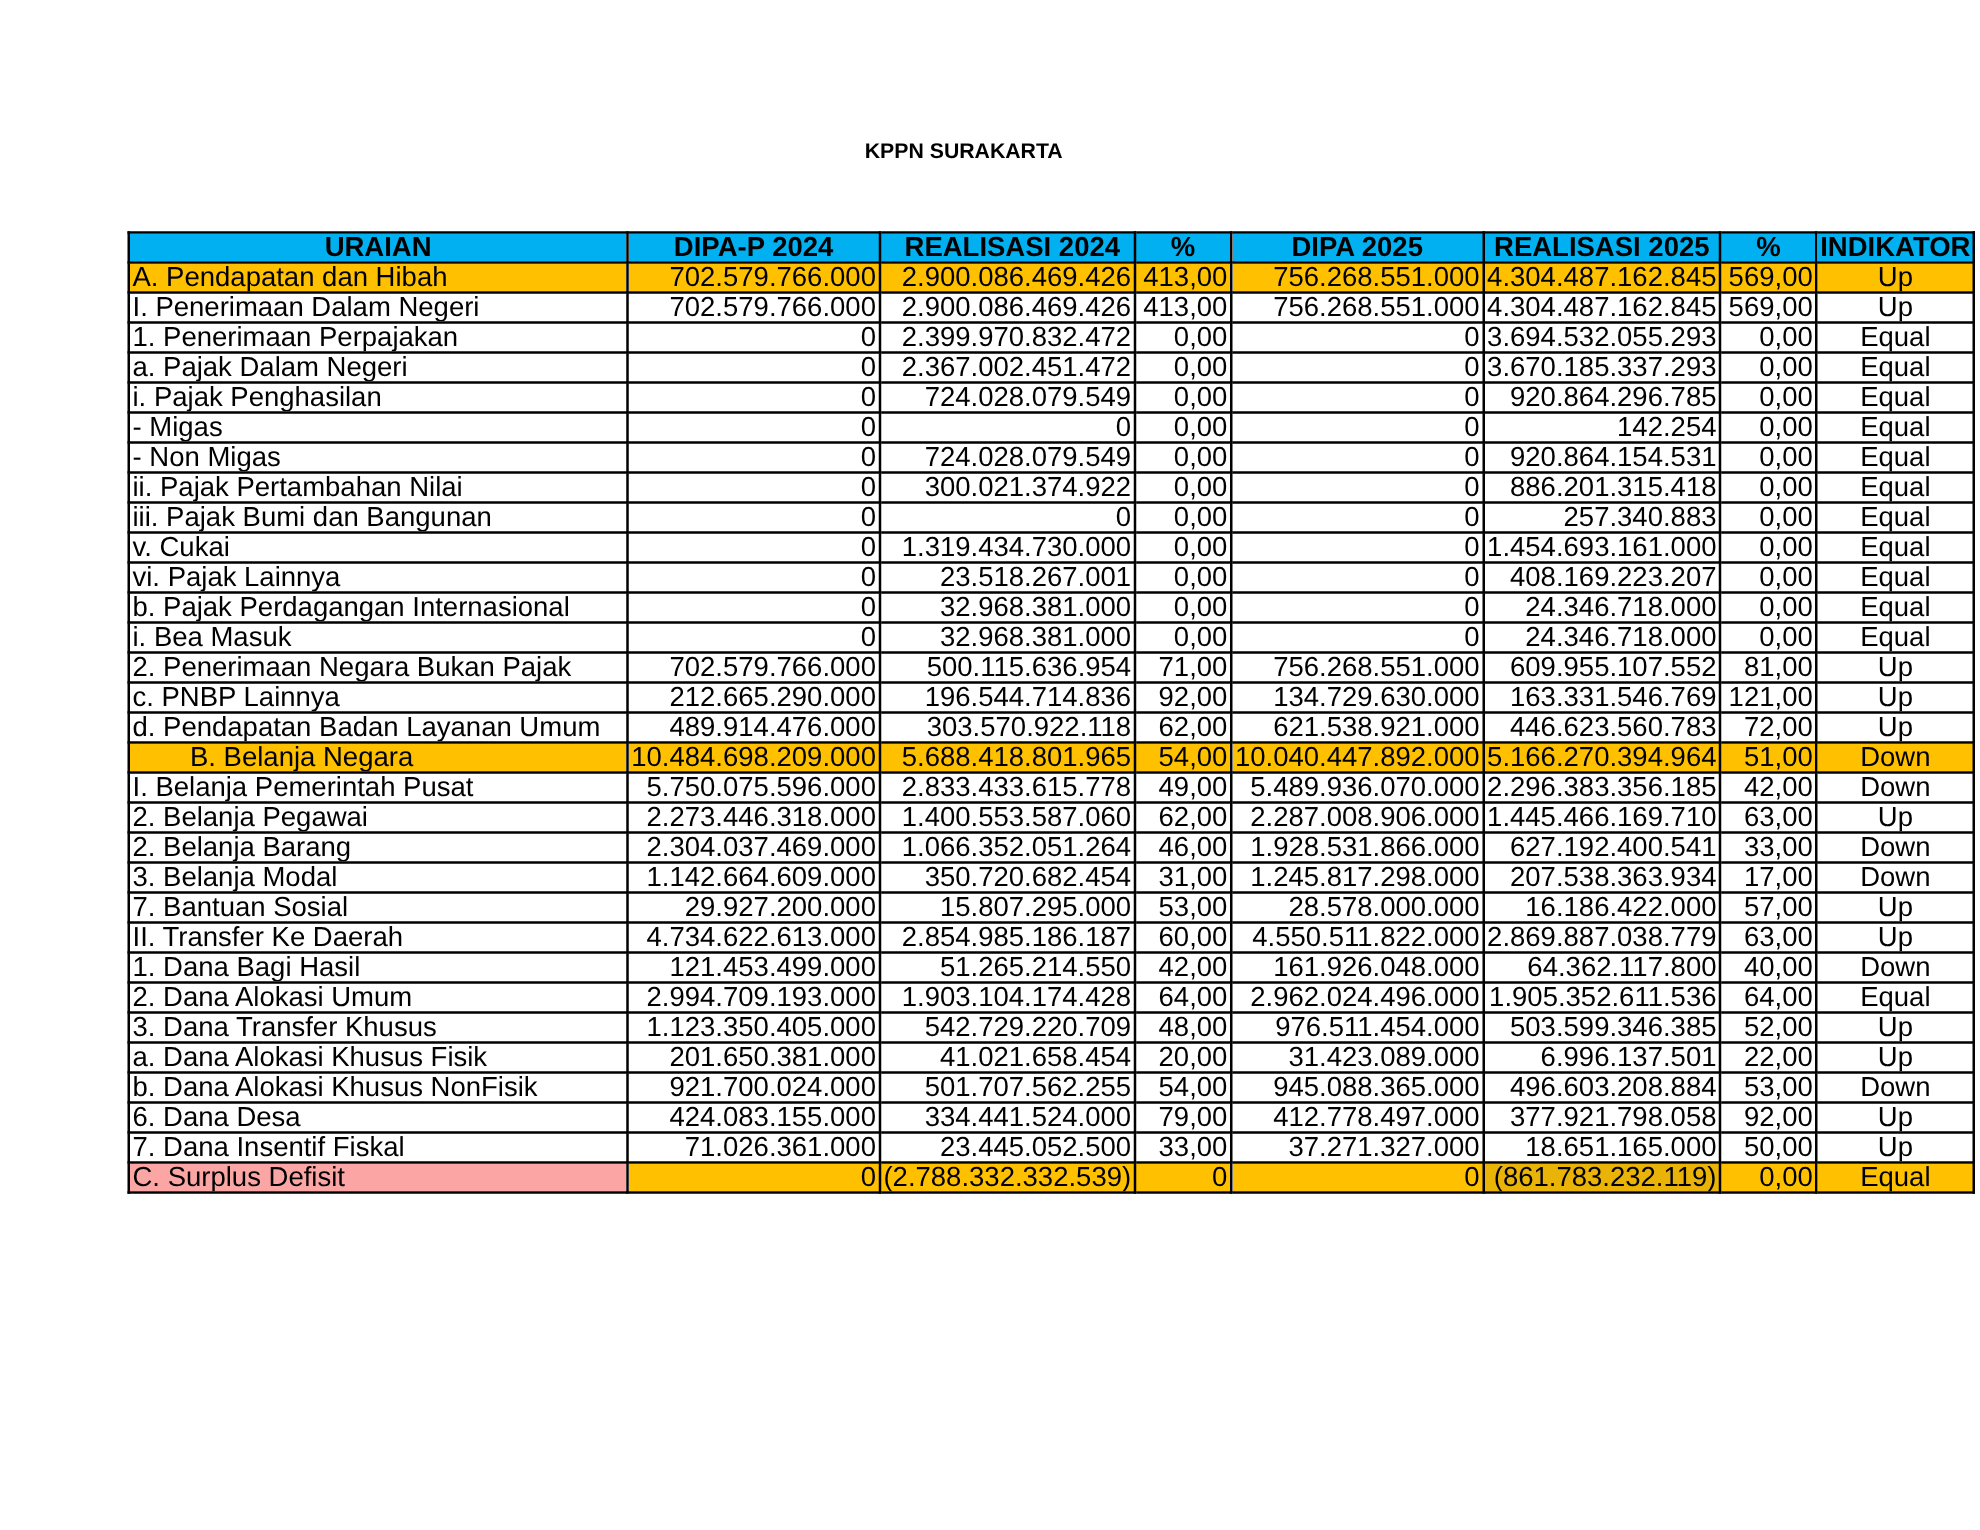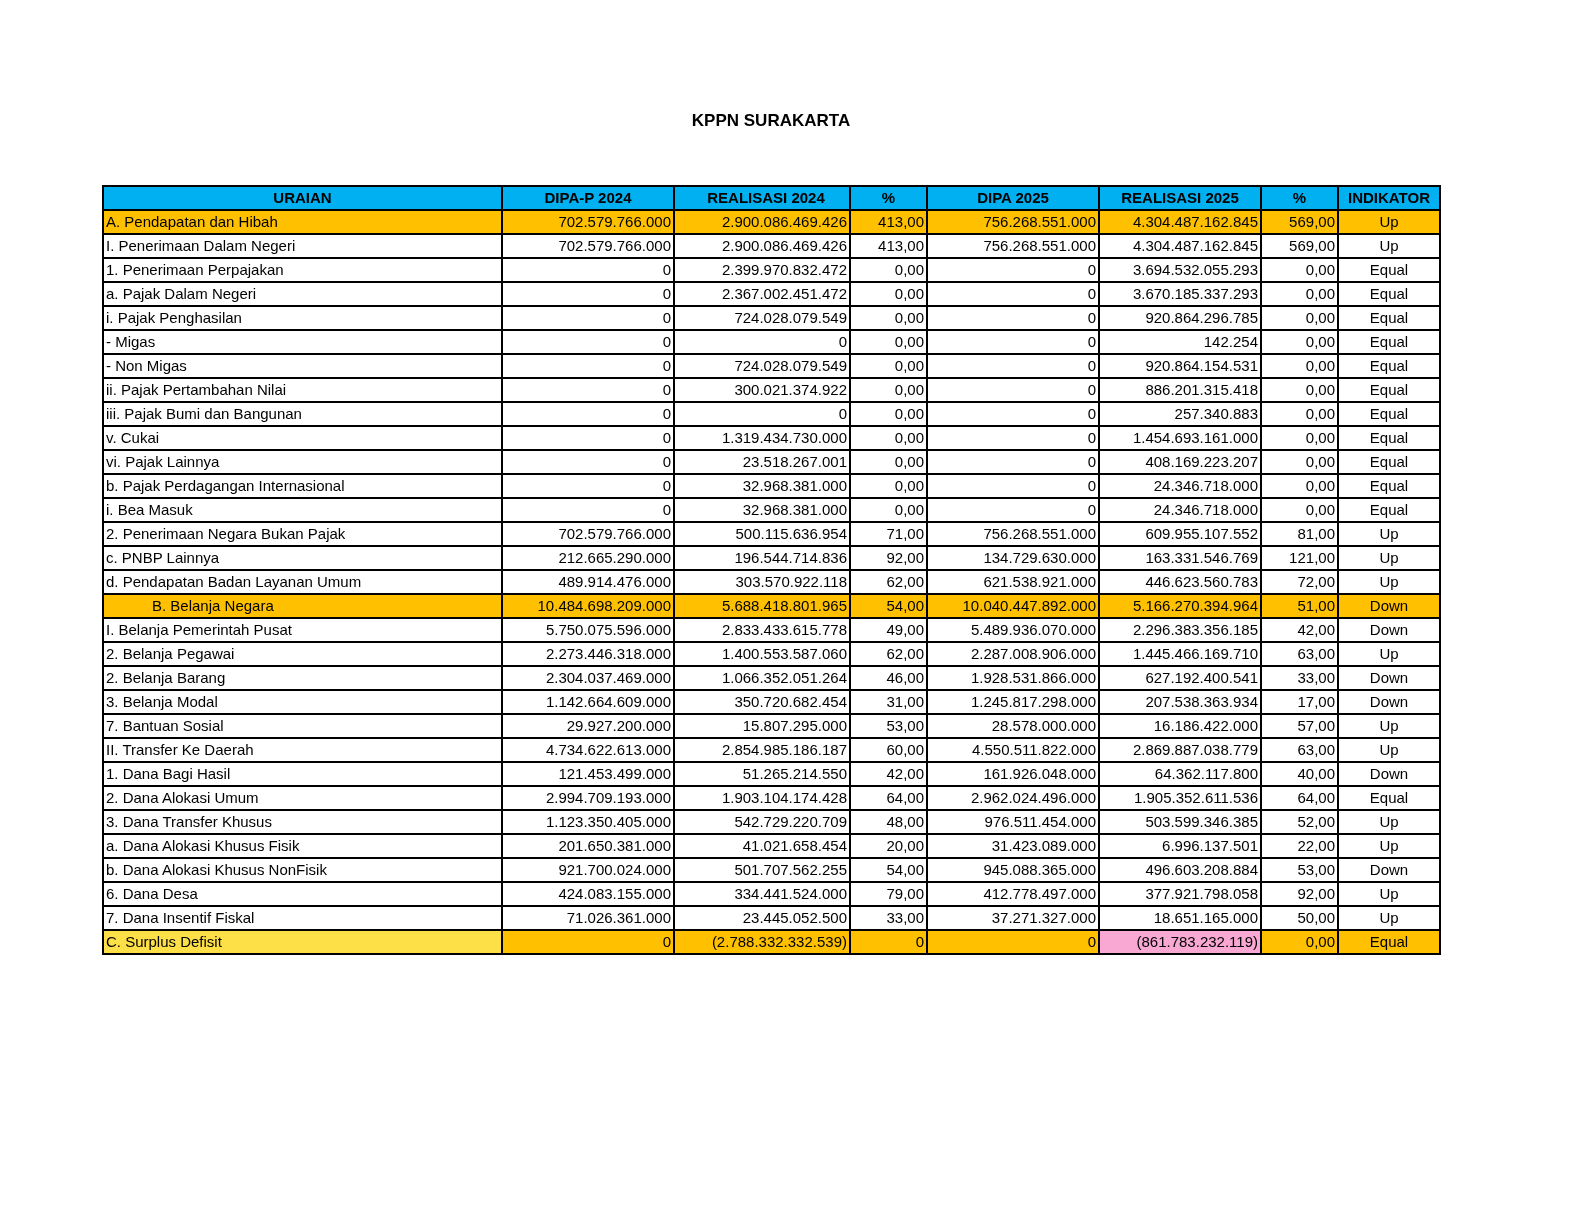--- a/index.html
+++ b/index.html
@@ -1,18 +1,18 @@
 <!DOCTYPE html>
 <html><head>
 <meta charset="utf-8">
 <style>
   html, body { margin: 0; padding: 0; background: #ffffff; }
   body { width: 1584px; height: 1224px; position: relative; font-family: "Liberation Sans", sans-serif; color: #000; overflow: hidden; }
   .title-block { position: absolute; left: 0; top: 108px; width: 1542px; text-align: center; font-weight: bold; font-size: 17px; line-height: 26px; }
-  table.report { position: absolute; left: 102px; top: 185px; border-collapse: collapse; table-layout: fixed; font-size: 15px; }
+  table.report { position: absolute; left: 102px; top: 185px; border-collapse: collapse; table-layout: fixed; font-size: 22px; }
   table.report th, table.report td { border: 2px solid #000; height: 22px; line-height: 22px; padding: 0 2px; white-space: nowrap; overflow: hidden; }
   table.report th { background: #00b0f0; font-weight: bold; text-align: center; }
   td.label { text-align: left; }
   td.num { text-align: right; }
   td.ind { text-align: center; }
   tr.highlight td { background: #ffc000; }
   col.c0 { width: 399px; } col.c1 { width: 172px; } col.c2 { width: 176px; } col.c3 { width: 77px; }
   col.c4 { width: 172px; } col.c5 { width: 162px; } col.c6 { width: 77px; } col.c7 { width: 102px; }
 </style>
 </head>
@@ -340,23 +340,23 @@
         <td class="label">7. Dana Insentif Fiskal</td>
         <td class="num">71.026.361.000</td>
         <td class="num">23.445.052.500</td>
         <td class="num">33,00</td>
         <td class="num">37.271.327.000</td>
         <td class="num">18.651.165.000</td>
         <td class="num">50,00</td>
         <td class="ind">Up</td>
       </tr>
       <tr class="highlight">
-        <td class="label" style="background: #fde047;">C. Surplus Defisit</td>
+        <td class="label" style="background: #fca5a5;">C. Surplus Defisit</td>
         <td class="num" style="background: rgb(255, 192, 0);">0</td>
         <td class="num" style="background: rgb(255, 192, 0);">(2.788.332.332.539)</td>
         <td class="num" style="background: rgb(255, 192, 0);">0</td>
         <td class="num" style="background: rgb(255, 192, 0);">0</td>
-        <td class="num" style="background: #f9a8d4; margin-left: 14px;">(861.783.232.119)</td>
+        <td class="num" style="background: #eab308; margin-left: 14px;">(861.783.232.119)</td>
         <td class="num" style="background: rgb(255, 192, 0);">0,00</td>
         <td class="ind" style="background: rgb(255, 192, 0);">Equal</td>
       </tr>
     </tbody>
 </table>
 
 </body></html>

